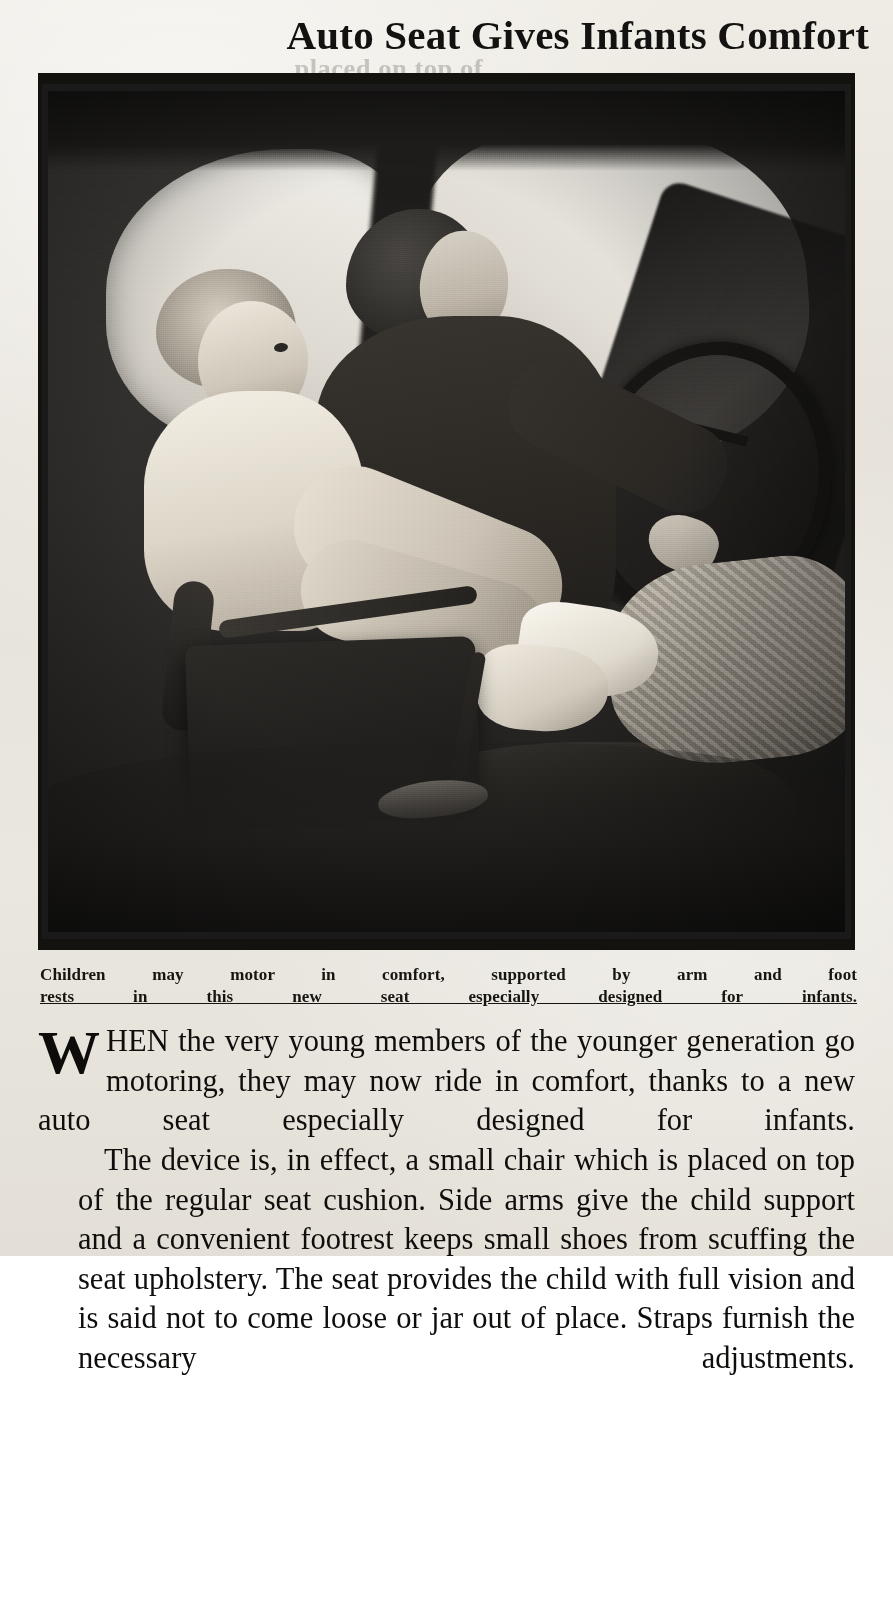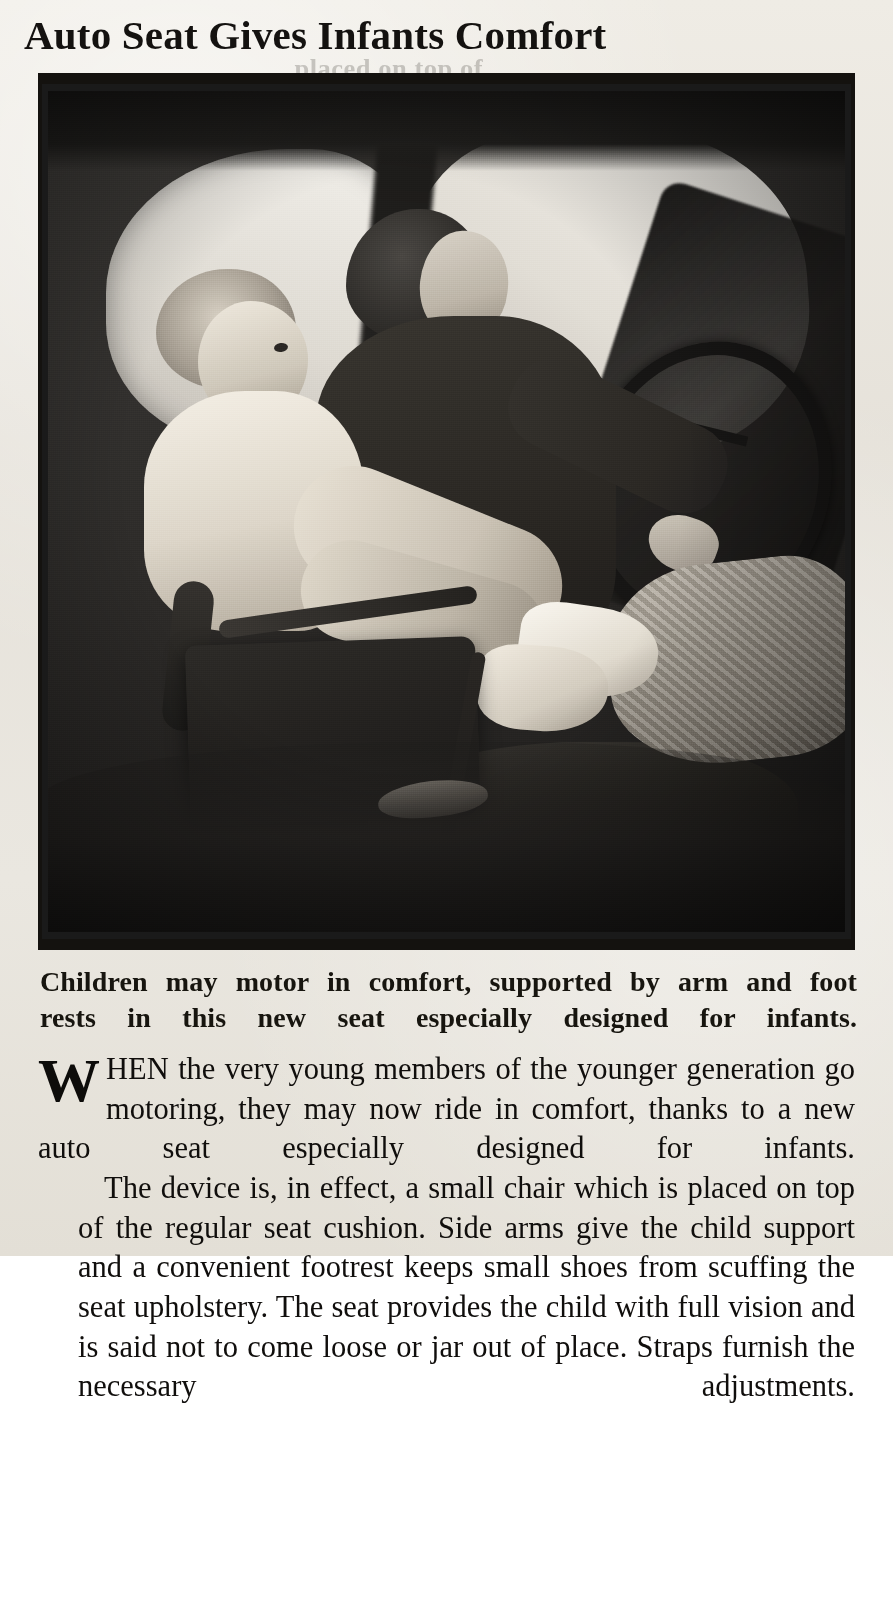--- a/index.html
+++ b/index.html
@@ -37,21 +37,21 @@
     font-size: 26px;
     font-weight: 700;
     letter-spacing: 0.5px;
     white-space: nowrap;
     overflow: hidden;
     transform: scaleX(1.02);
   }
   .headline {
     margin: 0;
     padding: 14px 0 10px 0;
-    text-align: left;
+    text-align: right;
     font-family: "Liberation Serif", serif;
     font-weight: 700;
     font-size: 41px;
     line-height: 1.06;
     color: #141210;
     letter-spacing: 0.2px;
   }
   .photo-frame {
     position: relative;
     margin: 6px 14px 0 14px;
@@ -373,31 +373,32 @@
     position: absolute;
     inset: 0;
     background: radial-gradient(ellipse at 45% 45%, rgba(0,0,0,0) 45%, rgba(0,0,0,0.55) 100%);
     pointer-events: none;
   }
   
   .caption {
     margin: 14px 12px 0 16px;
     font-family: "Liberation Serif", serif;
     font-weight: 700;
-    font-size: 28px;
+    font-size: 17px;
     line-height: 1.28;
     color: #17150f;
     text-align: justify;
     letter-spacing: 0.1px;
   }
   .caption .line2 {
     display: block;
     text-align: justify;
     text-align-last: justify;
     word-spacing: 2px;
+    text-decoration: underline;
   }
   .caption .line1 {
     display: block;
     text-align: justify;
     text-align-last: justify;
   }
   
   .body {
     margin: 14px 14px 0 14px;
     font-family: "Liberation Serif", serif;

